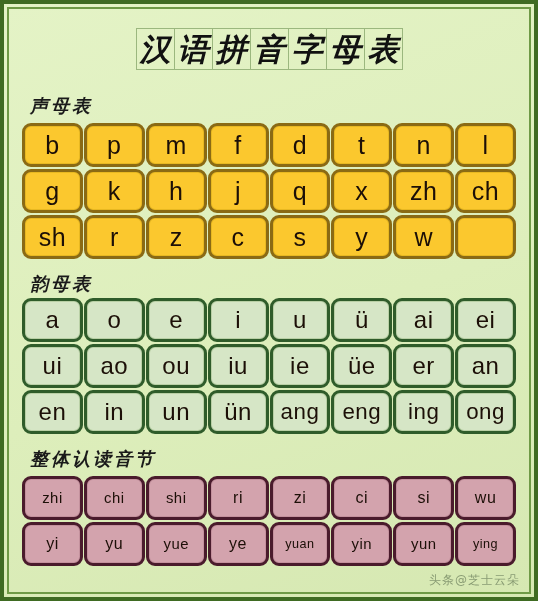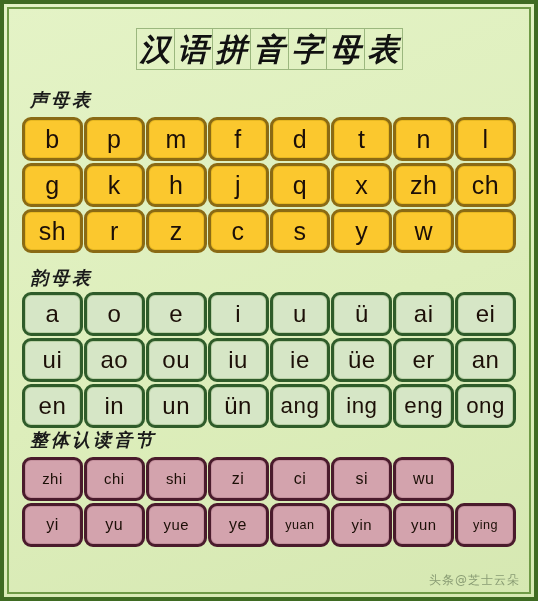--- a/index.html
+++ b/index.html
@@ -64,23 +64,23 @@
   
   .sec-head {
     font-family: "DejaVu Serif", serif;
     font-size: 18px;
     font-weight: bold;
     font-style: italic;
     color: #1a1a1a;
     letter-spacing: 3px;
     margin-left: 18px;
   }
-  .sec-sheng { margin-top: 18px; margin-bottom: 5px; }
+  .sec-sheng { margin-top: 24px; margin-bottom: 5px; }
   .sec-yun   { margin-top: 13px; margin-bottom: 2px; }
-  .sec-zheng { margin-bottom: 5px; }
+  .sec-zheng { margin-top: 13px; margin-bottom: 5px; }
 
   
   .grid {
     display: grid;
     grid-template-columns: repeat(8, 1fr);
     gap: 1px;
     padding: 0 10px;
   }
   .cell {
     position: relative;
@@ -319,41 +319,44 @@
           <div class="cell" data-len="2">
             <span class="lbl">un</span>
           </div>
           <div class="cell" data-len="2">
             <span class="lbl">ün</span>
           </div>
           <div class="cell" data-len="3">
             <span class="lbl">ang</span>
           </div>
           <div class="cell" data-len="3">
+            <span class="lbl">eng</span>
+          </div>
+          <div class="cell" data-len="3">
             <span class="lbl">ing</span>
-          </div>
-          <div class="cell" data-len="3">
-            <span class="lbl">eng</span>
           </div>
           <div class="cell" data-len="3">
             <span class="lbl">ong</span>
           </div>
         </div>
         <div class="sec-head sec-zheng">整体认读音节</div>
         <div class="grid g-zheng">
           <div class="cell" data-len="3">
             <span class="lbl">zhi</span>
           </div>
           <div class="cell" data-len="3">
             <span class="lbl">chi</span>
           </div>
           <div class="cell" data-len="3">
             <span class="lbl">shi</span>
           </div>
           <div class="cell" data-len="2">
+            <span class="lbl">ri</span>
+          </div>
+          <div class="cell" data-len="2">
             <span class="lbl">zi</span>
           </div>
           <div class="cell" data-len="2">
             <span class="lbl">ci</span>
           </div>
           <div class="cell" data-len="2">
             <span class="lbl">si</span>
           </div>
           <div class="cell" data-len="2">
             <span class="lbl">wu</span>

